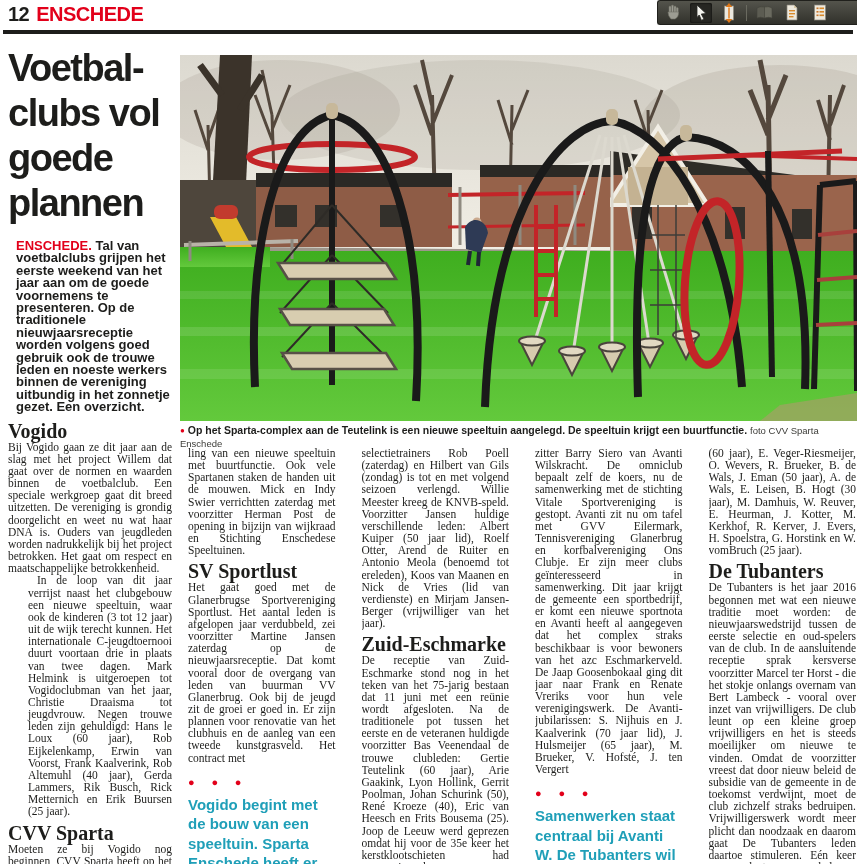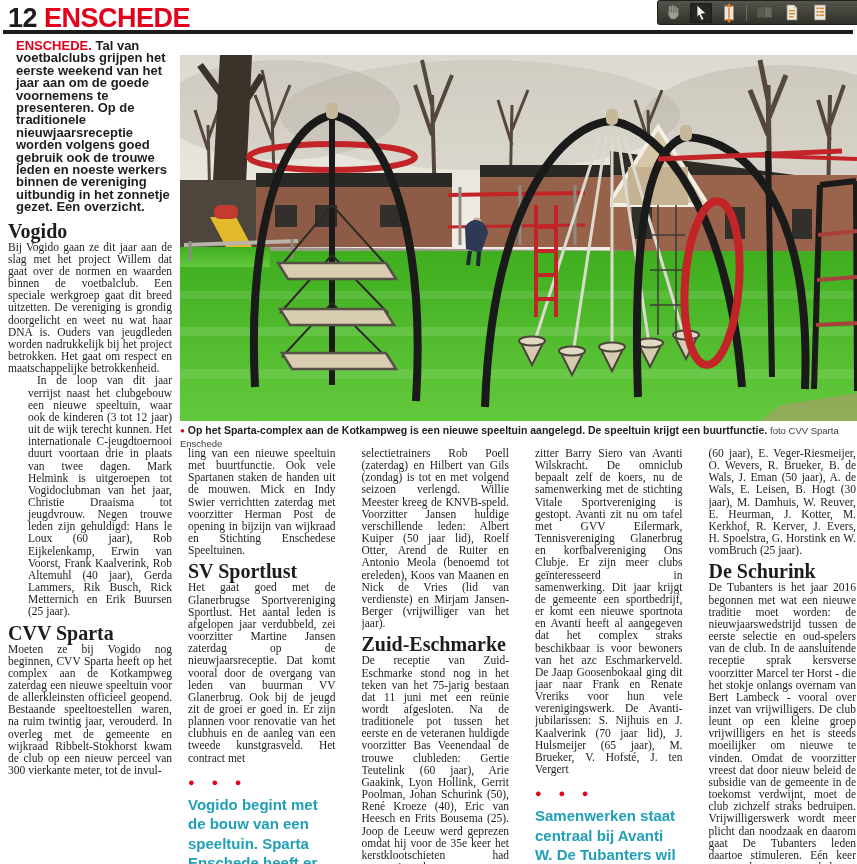--- a/index.html
+++ b/index.html
@@ -2,21 +2,21 @@
 <html><head>
 <meta charset="utf-8">
 <style>
   * { margin:0; padding:0; box-sizing:border-box; }
   html,body { width:857px; height:864px; background:#ffffff; overflow:hidden;
               font-family:"Liberation Serif", serif; color:#1d1d1b; }
 
   
   .masthead { position:absolute; left:8px; top:3px; height:28px;
               font-family:"Liberation Sans", sans-serif; font-weight:bold;
-              font-size:27px; letter-spacing:-0.5px; white-space:nowrap; }
+              font-size:20px; letter-spacing:-0.5px; white-space:nowrap; }
   .masthead .pagenum { color:#1d1d1b; }
   .masthead .section { color:#e2001a; margin-left:7px; }
   .rule { position:absolute; left:3px; top:30px; width:850px; height:4px; background:#1d1d1b; }
 
   
   .toolbar { position:absolute; right:0; top:0; width:200px; height:25px;
              background:linear-gradient(#54544c,#31312b);
              border:1px solid #20201c; border-right:none; border-radius:3px 0 0 3px;
              display:flex; align-items:center; gap:6px; padding:2px 4px; }
   .tool { width:22px; height:20px; display:flex; align-items:center; justify-content:center;
@@ -114,20 +114,26 @@
         <rect x="6.5" y="3.5" width="4.5" height="1.6" fill="#d98a2b"></rect>
       <rect x="3.5" y="7" width="2" height="1.6" fill="#c8742a"></rect>
         <rect x="6.5" y="7" width="4.5" height="1.6" fill="#d98a2b"></rect>
       <rect x="3.5" y="10.5" width="2" height="1.6" fill="#c8742a"></rect>
         <rect x="6.5" y="10.5" width="4.5" height="1.6" fill="#d98a2b"></rect>
     </svg>
   </span>
 </div>
 
 <div class="leftcol">
+  <div class="headline">
+    <div>Voetbal-</div>
+    <div>clubs vol</div>
+    <div>goede</div>
+    <div>plannen</div>
+  </div>
   <p class="intro">
     <span class="lead">ENSCHEDE.</span>
     <span>Tal van voetbalclubs grijpen het eerste weekend van het jaar aan om de goede voornemens te presenteren. Op de traditionele nieuwjaarsreceptie worden volgens goed gebruik ook de trouwe leden en noeste werkers binnen de vereniging uitbundig in het zonnetje gezet. Een overzicht.</span>
   </p>
   <h2 class="subhead">Vogido</h2>
   <p class="body">Bij Vogido gaan ze dit jaar aan de slag met het project Willem dat gaat over de normen en waarden binnen de voetbalclub. Een speciale werkgroep gaat dit breed uitzetten. De vereniging is grondig doorgelicht en weet nu wat haar DNA is. Ouders van jeugdleden worden nadrukkelijk bij het project betrokken. Het gaat om respect en maatschappelijke betrokkenheid.</p>
   <p class="body indent">In de loop van dit jaar verrijst naast het clubgebouw een nieuwe speeltuin, waar ook de kinderen (3 tot 12 jaar) uit de wijk terecht kunnen. Het internationale C-jeugdtoernooi duurt voortaan drie in plaats van twee dagen. Mark Helmink is uitgeroepen tot Vogidoclubman van het jaar, Christie Draaisma tot jeugdvrouw. Negen trouwe leden zijn gehuldigd: Hans le Loux (60 jaar), Rob Eijkelenkamp, Erwin van Voorst, Frank Kaalverink, Rob Altemuhl (40 jaar), Gerda Lammers, Rik Busch, Rick Metternich en Erik Buursen (25 jaar).</p>
   <h2 class="subhead">CVV Sparta</h2>
   <p class="body">Moeten ze bij Vogido nog beginnen, CVV Sparta heeft op het complex aan de Kotkampweg zaterdag een nieuwe speeltuin voor de allerkleinsten officieel geopend. Bestaande speeltoestellen waren, na ruim twintig jaar, verouderd. In overleg met de gemeente en wijkraad Ribbelt-Stokhorst kwam de club op een nieuw perceel van 300 vierkante meter, tot de invul-</p>
 </div>
@@ -299,21 +305,21 @@
       <line x1="638" y1="180" x2="677" y2="176"></line>
           <line x1="637" y1="225" x2="677" y2="222"></line>
       <line x1="636" y1="270" x2="677" y2="268"></line>
     </g>
   </g>
 </svg>
 </div>
 
 <div class="caption">
   <span class="bull">●</span>
-  <span class="cap-bold">Op het Sparta-complex aan de Kotkampweg is een nieuwe speeltuin aangelegd. De speeltuin krijgt een buurtfunctie.</span>
+  <span class="cap-bold">Op het Sparta-complex aan de Teutelink is een nieuwe speeltuin aangelegd. De speeltuin krijgt een buurtfunctie.</span>
   <span class="credit">foto CVV Sparta Enschede</span>
 </div>
 
 <div class="cols">
 
   <div class="col">
     <p class="body">ling van een nieuwe speeltuin met buurtfunctie. Ook vele Spartanen staken de handen uit de mouwen. Mick en Indy Swier verrichtten zaterdag met voorzitter Herman Post de opening in bijzijn van wijkraad en Stichting Enschedese Speeltuinen.</p>
     <h2 class="subhead">SV Sportlust</h2>
     <p class="body">Het gaat goed met de Glanerbrugse Sportvereniging Sportlust. Het aantal leden is afgelopen jaar verdubbeld, zei voorzitter Martine Jansen zaterdag op de nieuwjaarsreceptie. Dat komt vooral door de overgang van leden van buurman VV Glanerbrug. Ook bij de jeugd zit de groei er goed in. Er zijn plannen voor renovatie van het clubhuis en de aanleg van een tweede kunstgrasveld. Het contract met</p>
     <div class="pq">
@@ -333,17 +339,17 @@
   <div class="col">
     <p class="body">zitter Barry Siero van Avanti Wilskracht. De omniclub bepaalt zelf de koers, nu de samenwerking met de stichting Vitale Sportvereniging is gestopt. Avanti zit nu om tafel met GVV Eilermark, Tennisvereniging Glanerbrug en korfbalvereniging Ons Clubje. Er zijn meer clubs geïnteresseerd in samenwerking. Dit jaar krijgt de gemeente een sportbedrijf, er komt een nieuwe sportnota en Avanti heeft al aangegeven dat het complex straks beschikbaar is voor bewoners van het azc Eschmarkerveld. De Jaap Goosenbokaal ging dit jaar naar Frank en Renate Vreriks voor hun vele verenigingswerk. De Avanti-jubilarissen: S. Nijhuis en J. Kaalverink (70 jaar lid), J. Hulsmeijer (65 jaar), M. Brueker, V. Hofsté, J. ten Vergert</p>
     <div class="pq">
       <div class="dots">● ● ●</div>
       <div class="pqtext">Samenwerken staat centraal bij Avanti W. De Tubanters wil juist de focus leggen op meer vrijwilligerswerk</div>
     </div>
   </div>
 
   <div class="col">
     <p class="body">(60 jaar), E. Veger-Riesmeijer, O. Wevers, R. Brueker, B. de Wals, J. Eman (50 jaar), A. de Wals, E. Leisen, B. Hogt (30 jaar), M. Damhuis, W. Reuver, E. Heurman, J. Kotter, M. Kerkhof, R. Kerver, J. Evers, H. Spoelstra, G. Horstink en W. vomBruch (25 jaar).</p>
-    <h2 class="subhead">De Schurink</h2>
+    <h2 class="subhead">De Tubanters</h2>
     <p class="body">De Tubanters is het jaar 2016 begonnen met wat een nieuwe traditie moet worden: de nieuwjaarswedstrijd tussen de eerste selectie en oud-spelers van de club. In de aansluitende receptie sprak kersverse voorzitter Marcel ter Horst - die het stokje onlangs overnam van Bert Lambeck - vooral over inzet van vrijwilligers. De club leunt op een kleine groep vrijwilligers en het is steeds moeilijker om nieuwe te vinden. Omdat de voorzitter vreest dat door nieuw beleid de subsidie van de gemeente in de toekomst verdwijnt, moet de club zichzelf straks bedruipen. Vrijwilligerswerk wordt meer plicht dan noodzaak en daarom gaat De Tubanters leden daartoe stimuleren. Eén keer per week tegen een bal aan trappen is straks dus niet genoeg, aldus de voorzitter. Een bardienst draaien wel.</p>
   </div>
 
 </div>
 
 </body></html>

